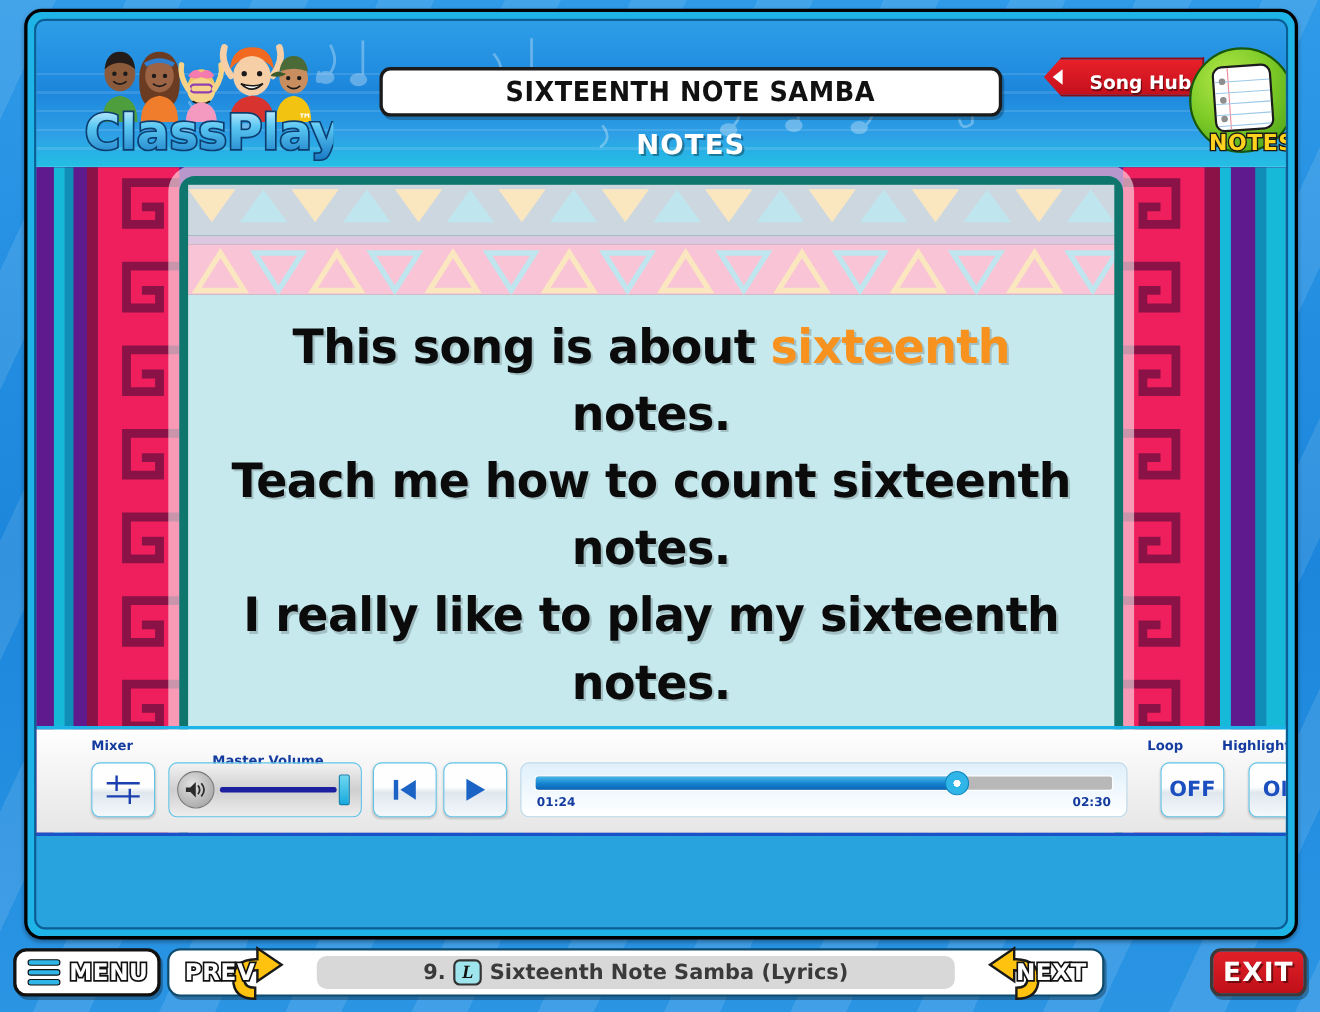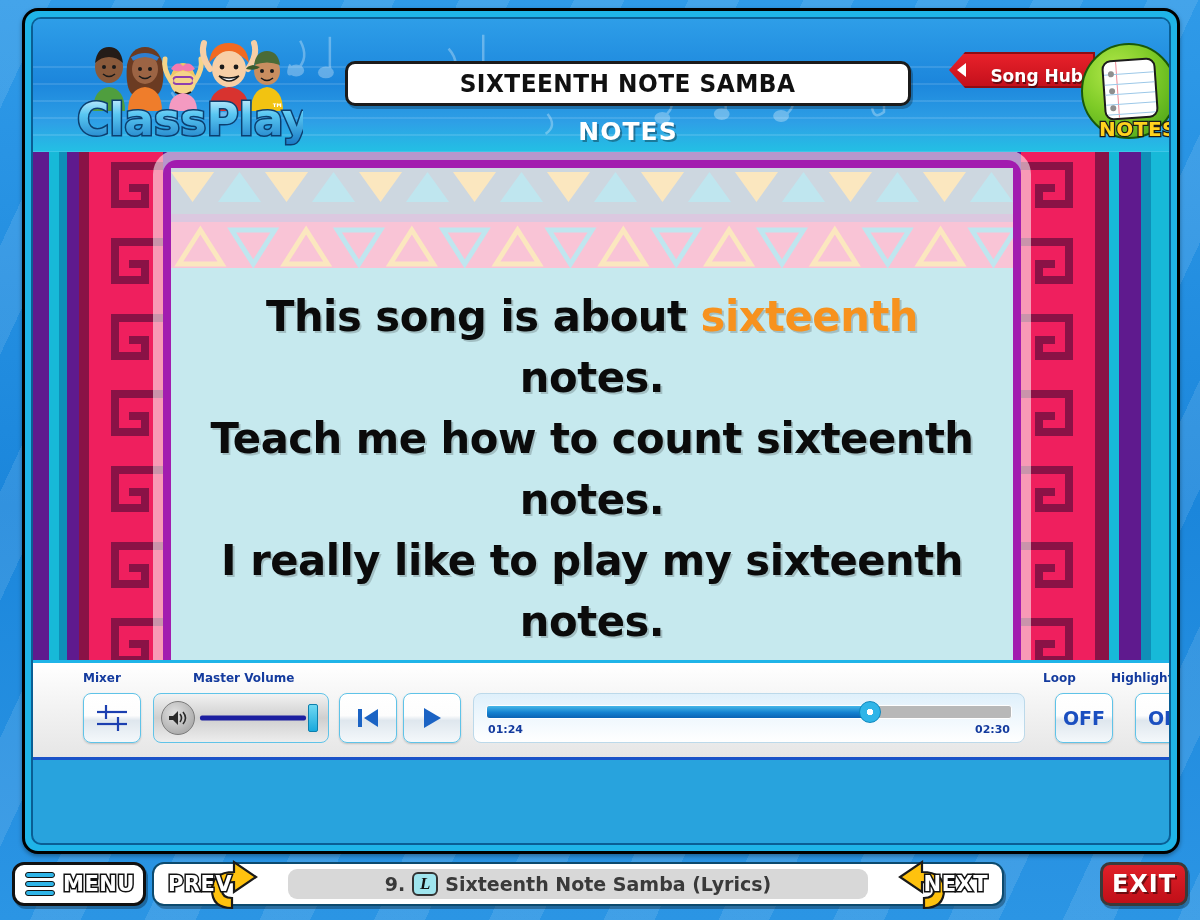--- a/index.html
+++ b/index.html
@@ -171,21 +171,21 @@
     position: absolute; top: 0; bottom: 0; width: 74px;
     background-color: #ef1f5e;
   }
   .greek.left  { left: 56px; }
   .greek.right { right: 74px; }
   .greek svg { display:block; width:100%; height:100%; }
   
   #panel {
     position: absolute;
     left: 130px; top: 8px; right: 148px; bottom: 0;
-    background: #a21caf;
+    background: #0f766e;
     border-radius: 14px 14px 0 0;
     overflow: hidden;
     box-shadow: 0 0 0 10px rgba(255,255,255,.55);
   }
   #panel-pad {
     position: absolute; inset: 0;
     padding: 8px;
   }
   
   .band { position: relative; height: 46px; overflow: hidden; }
@@ -620,21 +620,21 @@
               <polygon points="764,8 808,8 786,52" stroke="#fbe7bf"></polygon>
               <polygon points="818,52 862,52 840,8" stroke="#bfe6ef"></polygon>
             </g>
           </svg>
         </div>
       </div>
     </div>
 
     <div id="player-bar">
       <div class="pl-label" style="left:50px; top:8px;">Mixer</div>
-      <div class="pl-label" style="left:160px; top:8px;">Master Volume</div>
+      <div class="pl-label" style="left:160px; top:21px;">Master Volume</div>
       <div class="pl-label" style="left:1010px; top:8px;">Loop</div>
       <div class="pl-label" style="left:1078px; top:8px;">Highlight</div>
 
       <div class="ctl-btn" id="mixer-btn">
         <svg width="34" height="30" viewBox="0 0 34 30">
           <line x1="2" y1="9" x2="32" y2="9" stroke="#1c3fb0" stroke-width="2.2"></line>
           <line x1="2" y1="21" x2="32" y2="21" stroke="#1c3fb0" stroke-width="2.2"></line>
           <line x1="11" y1="2" x2="11" y2="16" stroke="#1c3fb0" stroke-width="2.2"></line>
           <line x1="23" y1="14" x2="23" y2="28" stroke="#1c3fb0" stroke-width="2.2"></line>
         </svg>

